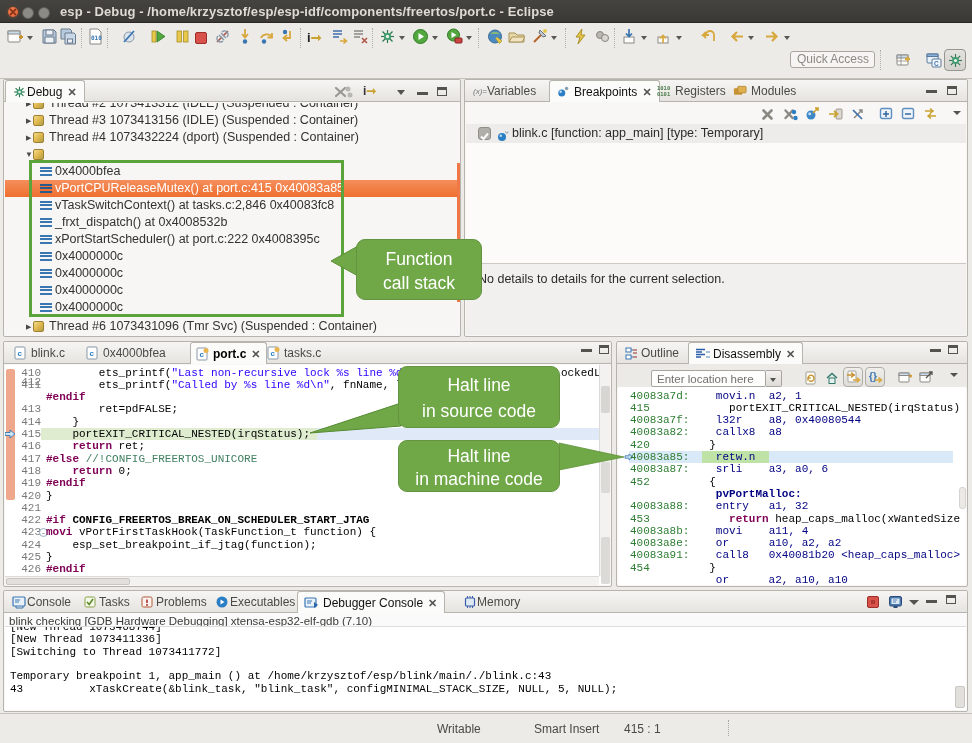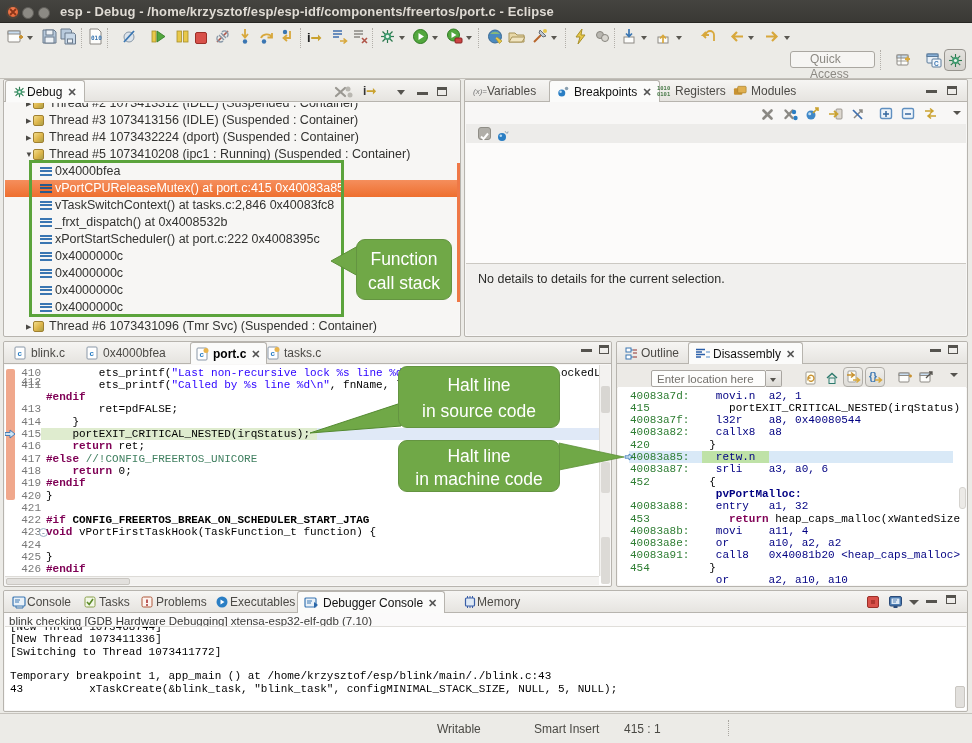--- a/index.html
+++ b/index.html
@@ -10,21 +10,21 @@
   #titlebar { position:absolute; left:0; top:0; width:972px; height:23px;
     background:linear-gradient(#454440,#3a3935); color:#dfdbd4;
     border-bottom:1px solid #282723; }
   #titlebar .wbtn { position:absolute; top:7px; width:12px; height:12px; border-radius:50%; }
   #title-text { position:absolute; left:60px; top:3.5px; font-size:13px; font-weight:bold; color:#dfdbd4; letter-spacing:0.1px;}
   
   #toolbar { position:absolute; left:0; top:24px; width:972px; height:55px; background:#ecebe7; border-bottom:1px solid #c3c0ba; }
   .ticon { position:absolute; top:4px; width:17px; height:17px; }
   .tsep { position:absolute; top:4px; width:1px; height:20px; border-left:1px dotted #b2afa9; }
   .tdrop { position:absolute; top:12px; width:0; height:0; border-left:3.5px solid transparent; border-right:3.5px solid transparent; border-top:4px solid #5a5852; }
-  #quickaccess { position:absolute; left:790px; top:51px; width:85px; height:17px; border:1px solid #aaa7a1; border-radius:3px; background:#f6f5f3; color:#8c8983; font-size:12px; line-height:15px; padding-left:19px; }
+  #quickaccess { position:absolute; left:790px; top:51px; width:85px; height:17px; border:1px solid #aaa7a1; border-radius:3px; background:#f6f5f3; color:#8c8983; font-size:12px; line-height:15px; padding-left:6px; }
   
   .view { position:absolute; background:#f8f7f6; border:1px solid #b7b4ae; border-radius:2px; }
   .tabstrip { position:absolute; left:0; top:0; right:0; height:22px;
      background:linear-gradient(#f6f5f3,#e6e4e0); border-bottom:1px solid #b7b4ae; border-radius:2px 2px 0 0;}
   .tab { position:absolute; top:0; height:22px; font-size:12px; color:#4c4a46; padding:4px 7px 0 24px; white-space:nowrap; }
   .tab.active { background:#fbfbfa; border-left:1px solid #b7b4ae; border-right:1px solid #b7b4ae; border-top:1px solid #b7b4ae; border-radius:3px 3px 0 0; color:#111; }
   .tab .ticn, .etab .ticn { position:absolute; left:6px; top:4px; width:15px; height:14px; }
   .tclose { display:inline-block; margin-left:5px; color:#555; font-size:11px; font-weight:bold; }
   
   #debugview { left:3px; top:79px; width:458px; height:258px; }
@@ -291,21 +291,20 @@
         <span style="position:absolute;left:44px;">Thread #3 1073413156 (IDLE) (Suspended : Container)</span>
       </div>
     <div class="trow" style="top:25.5px;">
         <span class="texp" style="left:21px;">▶</span>
         <span class="thicon" style="left:28px;"></span>
         <span style="position:absolute;left:44px;">Thread #4 1073432224 (dport) (Suspended : Container)</span>
       </div>
     <div class="trow" style="top:42.5px;">
         <span class="texp" style="left:20px; font-size:8px;">▼</span>
         <span class="thicon" style="left:28px;"></span>
-        <span style="position:absolute;left:44px;">Thread #5 1073410208 (ipc1 : Running) (Suspended : Container)</span>
       </div>
     <div class="trow" style="top:59.5px;">
         <span class="fricon"></span>
         <span style="position:absolute;left:50px;">0x4000bfea</span>
       </div>
     <div class="trow sel" style="top:76.5px;">
         <span class="fricon dk"></span>
         <span style="position:absolute;left:50px;">vPortCPUReleaseMutex() at port.c:415 0x40083a85</span>
       </div>
     <div class="trow" style="top:93.5px;">
@@ -424,20 +423,21 @@
           <path d="M2 5.5 L4.5 8 L9 2.5" stroke="#fdfdfc" stroke-width="2" fill="none"></path>
         </svg>
     </div>
     <div style="position:absolute; left:31px; top:4px; width:12px; height:12px;">
       <svg width="12" height="12" viewBox="0 0 12 12">
           <circle cx="5" cy="7" r="4" fill="#2a7ec4"></circle>
           <circle cx="3.8" cy="5.8" r="1.3" fill="#b8daf2"></circle>
           <path d="M8 1 l1.2 2 2-1.2 -1.2 2" stroke="#8aa0b0" stroke-width="0.8" fill="none"></path>
         </svg>
     </div>
+    <div style="position:absolute; left:46px; top:2px; font-size:12.5px; color:#2b2b29;">blink.c [function: app_main] [type: Temporary]</div>
   </div>
   <div style="position:absolute; left:1px; top:183px; right:1px; bottom:1px; background:#f1f0ee; border-top:1px solid #cbc8c2; border-radius:0 0 2px 2px;">
     <div style="position:absolute; left:12px; top:8px; font-size:12.5px; color:#2b2b29;">No details to details for the current selection.</div>
   </div>
 </div>
 
 <div id="editorview" class="view">
   <div class="tabstrip"></div>
   <div class="etab" style="left:5px;">blink.c<span class="ticn" style="left:5px;"><svg width="13" height="14" viewBox="0 0 13 14">
           <rect x="1" y="1" width="10" height="12" rx="1" fill="#fff" stroke="#8a98a8" stroke-width="1"></rect>
@@ -492,21 +492,22 @@
     <div class="cline" style="left:41px; top:26.1px;"><span class="kw">#endif</span></div>
     <div class="cline" style="left:41px; top:38.4px;">        ret=pdFALSE;</div>
     <div class="cline" style="left:41px; top:50.7px;">    }</div>
     <div class="cline" style="left:41px; top:63px;">    portEXIT_CRITICAL_NESTED(irqStatus);</div>
     <div class="cline" style="left:41px; top:75.3px;">    <span class="kw">return</span> ret;</div>
     <div class="cline" style="left:41px; top:87.6px;"><span class="kw">#else</span> <span class="com">//!CONFIG_FREERTOS_UNICORE</span></div>
     <div class="cline" style="left:41px; top:99.9px;">    <span class="kw">return</span> 0;</div>
     <div class="cline" style="left:41px; top:112.2px;"><span class="kw">#endif</span></div>
     <div class="cline" style="left:41px; top:124.5px;">}</div>
     <div class="cline" style="left:41px; top:149.1px;"><span class="kw">#if</span> <b>CONFIG_FREERTOS_BREAK_ON_SCHEDULER_START_JTAG</b></div>
-    <div class="cline" style="left:41px; top:161.4px;"><span class="kw">void</span> vPortFirstTaskHook(TaskFunction_t function) {</div>
+    <div class="cline" style="left:41px; top:161.4px;"><span class="kw">movi</span> vPortFirstTaskHook(TaskFunction_t function) {</div>
+    <div class="cline" style="left:41px; top:173.7px;">    esp_set_breakpoint_if_jtag(function);</div>
     <div class="cline" style="left:41px; top:186px;">}</div>
     <div class="cline" style="left:41px; top:198.3px;"><span class="kw">#endif</span></div>
 
     <div class="abs" style="right:0; top:0; width:11px; bottom:9px; background:#f3f2f0; border-left:1px solid #dddbd7;">
       <div class="abs" style="left:1px; top:21px; width:9px; height:27px; background:#d8d6d2; border-radius:2px;"></div>
       <div class="abs" style="left:1px; top:97px; width:9px; height:31px; background:#dcdad6; border-radius:2px;"></div>
       <div class="abs" style="left:1px; top:172px; width:9px; height:47px; background:#dcdad6; border-radius:2px;"></div>
     </div>
 
     <div class="abs" style="left:0; bottom:0; height:9px; right:11px; background:#f3f2f0; border-top:1px solid #dddbd7;">
@@ -667,21 +668,21 @@
 </div>
 
 <div class="abs" style="left:457px; top:163px; width:3px; height:139px; background:#ef7846; z-index:40;"></div>
 
 <div class="abs" style="left:29px; top:160px; width:315px; height:157px; border:3px solid #5ba33b; z-index:50;"></div>
 <svg class="abs" style="left:0; top:0; z-index:51; pointer-events:none;" width="972" height="743" viewBox="0 0 972 743">
   <polygon points="331,261 358,246 358,276" fill="#70a847" stroke="#5d9038" stroke-width="1"></polygon>
   <polygon points="310,433 404,402 401,426" fill="#70a847" stroke="#548a31" stroke-width="1"></polygon>
   <polygon points="624,457 559,443 559,470" fill="#70a847" stroke="#5d9038" stroke-width="0.8"></polygon>
 </svg>
-<div class="callout" style="left:356px; top:239px; width:96px; height:61px; z-index:52; line-height:24px; padding-top:7px;">Function<br>call stack</div>
+<div class="callout" style="left:356px; top:239px; width:126px; height:61px; z-index:52; line-height:24px; padding-top:7px;">Function<br>call stack</div>
 <div class="callout" style="left:398px; top:366px; width:162px; height:62px; z-index:52; line-height:26px; padding-top:5px;">Halt line<br>in source code</div>
 <div class="callout" style="left:398px; top:440px; width:162px; height:52px; z-index:52; line-height:23px; padding-top:4px;">Halt line<br>in machine code</div>
 
 <div id="statusbar">
   <span style="position:absolute; left:437px; top:8px;">Writable</span>
   <span style="position:absolute; left:534px; top:8px;">Smart Insert</span>
   <span style="position:absolute; left:624px; top:8px;">415 : 1</span>
   <div style="position:absolute; left:728px; top:6px; width:1px; height:16px; border-left:1px dotted #a9a6a0;"></div>
 </div>
 

